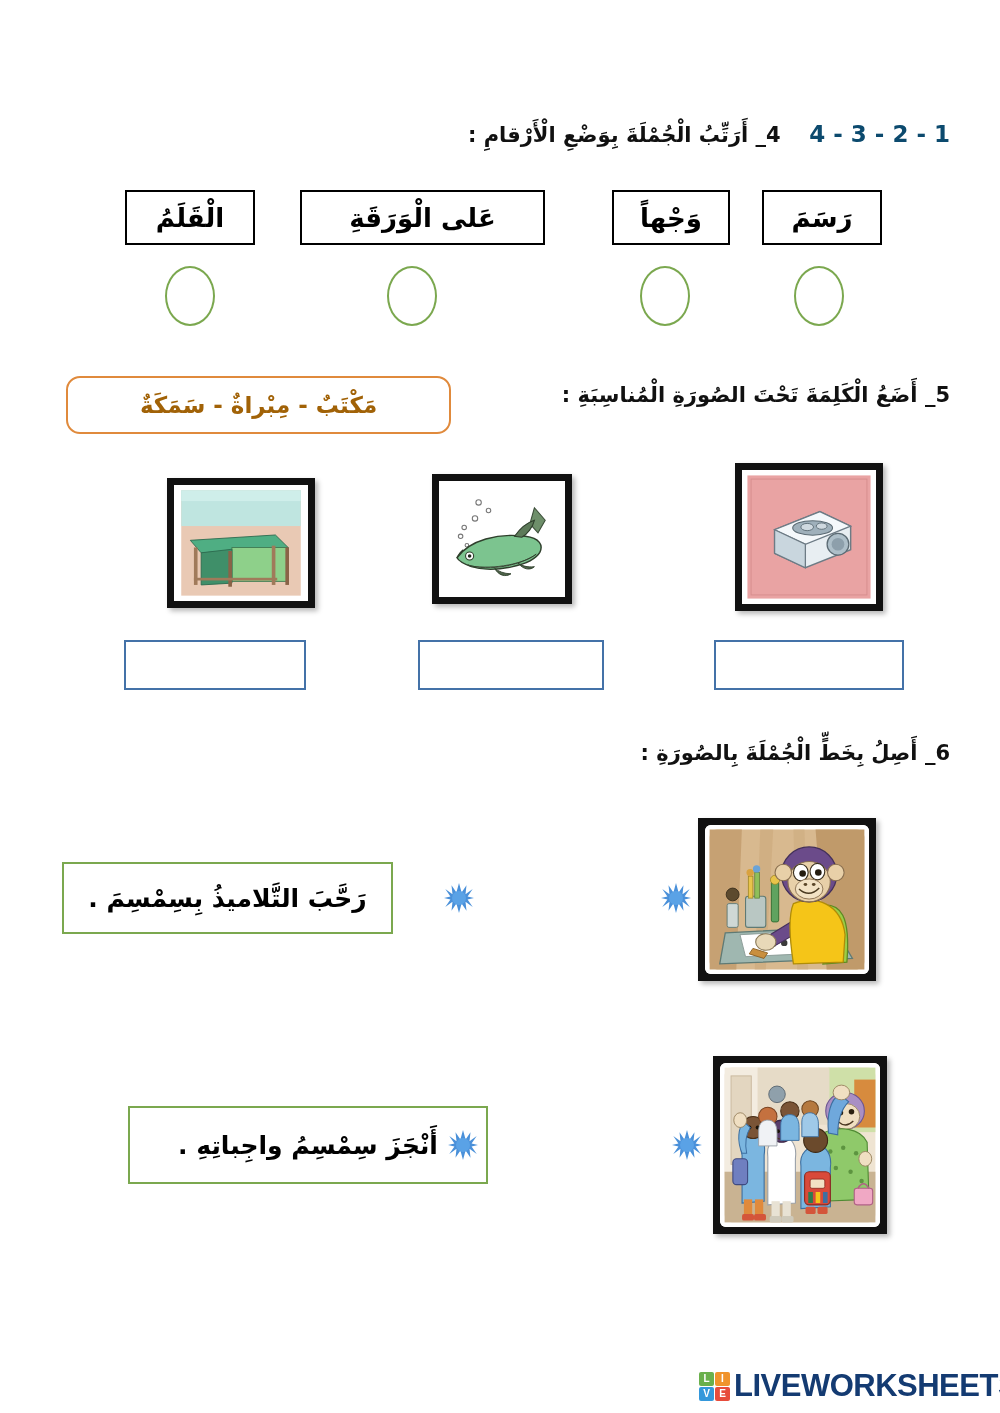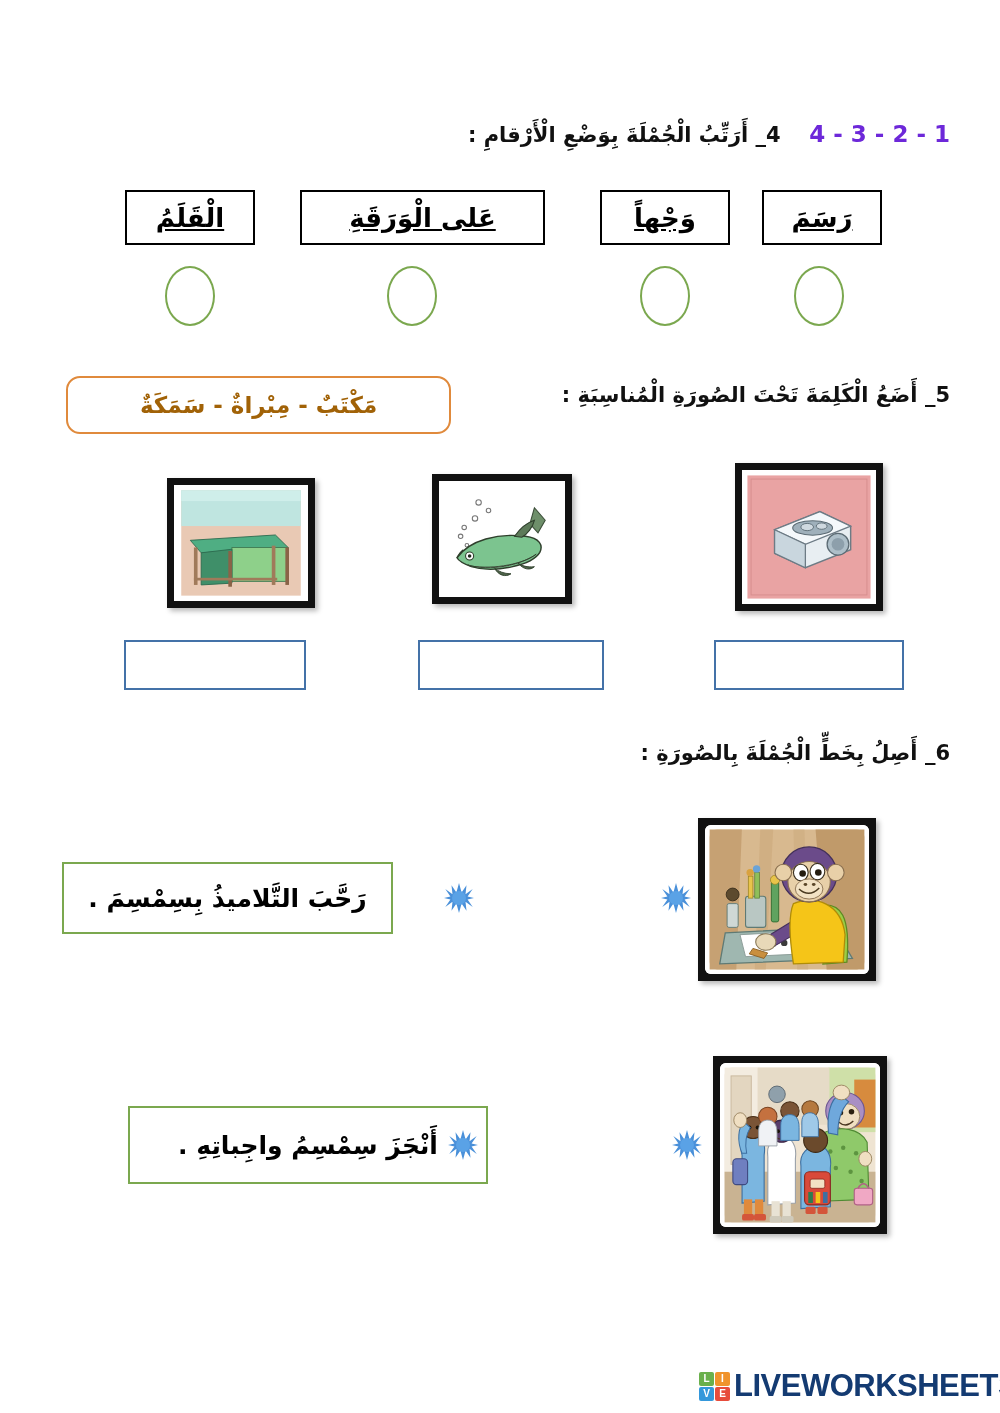--- a/index.html
+++ b/index.html
@@ -27,42 +27,41 @@
     direction: rtl;
     unicode-bidi: bidi-override;
     font-weight: bold;
     color: #111111;
     white-space: nowrap;
     font-size: 21px;
     line-height: 1.25;
     text-align: right;
   }
   .q-nums-red {
-    color: #6d28d9;
+    color: #0c4a6e;
     font-weight: bold;
     font-size: 23px;
     letter-spacing: 1px;
   }
 
   
   .word-box {
     position: absolute;
     border: 2px solid #000000;
     background: #ffffff;
     box-sizing: border-box;
     display: flex;
     align-items: center;
     justify-content: center;
     direction: rtl;
     font-weight: bold;
     font-size: 26px;
     color: #000000;
     white-space: nowrap;
     padding: 0 6px;
-    text-decoration: underline;
   }
 
   
   .oval {
     position: absolute;
     border: 2px solid #7ba84f;
     border-radius: 50%;
     background: #ffffff;
     box-sizing: border-box;
   }
@@ -175,21 +174,21 @@
 
   <div class="q-heading" style="right:50px; top:120px;">
     <span class="q-nums-red">1 - 2 - 3 - 4</span>
     <span style="display:inline-block; width:14px;"></span>
     <span>4_ أَرَتِّبُ الْجُمْلَةَ بِوَضْعِ الْأَرْقامِ :</span>
   </div>
 
   <div class="word-box" style="right:118px; top:190px; width:120px; height:55px;">
     <span>رَسَمَ</span>
   </div>
-  <div class="word-box" style="right:270px; top:190px; width:130px; height:55px;">
+  <div class="word-box" style="right:270px; top:190px; width:118px; height:55px;">
     <span>وَجْهاً</span>
   </div>
   <div class="word-box" style="right:455px; top:190px; width:245px; height:55px;">
     <span>عَلى الْوَرَقَةِ</span>
   </div>
   <div class="word-box" style="right:745px; top:190px; width:130px; height:55px;">
     <span>الْقَلَمُ</span>
   </div>
 
   <div class="oval" style="right:156px; top:266px; width:50px; height:60px;"></div>

